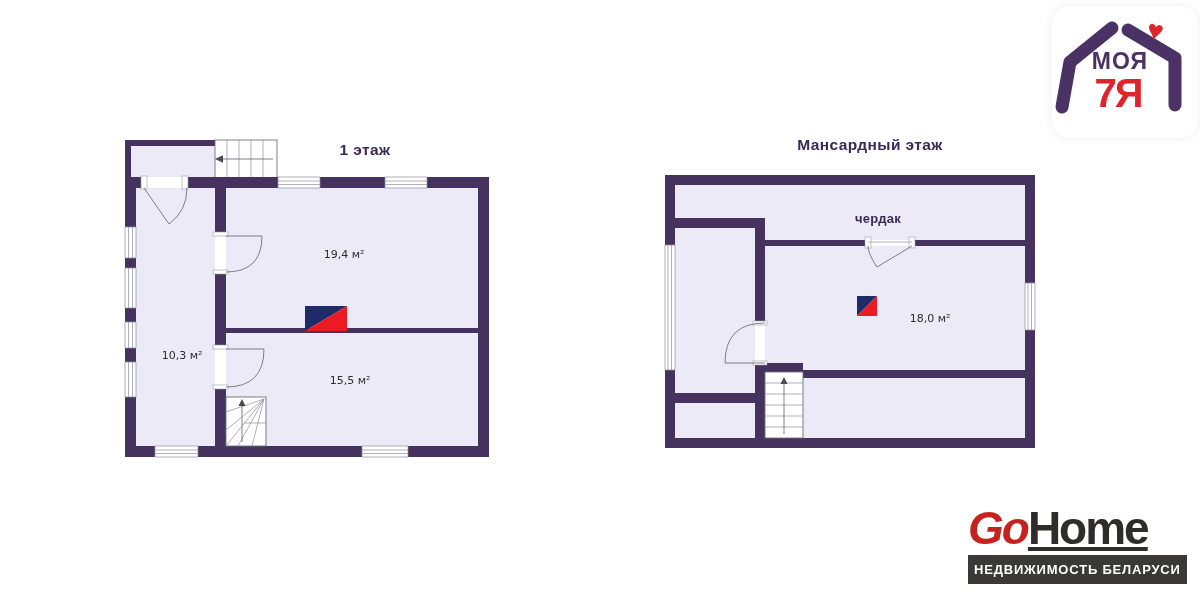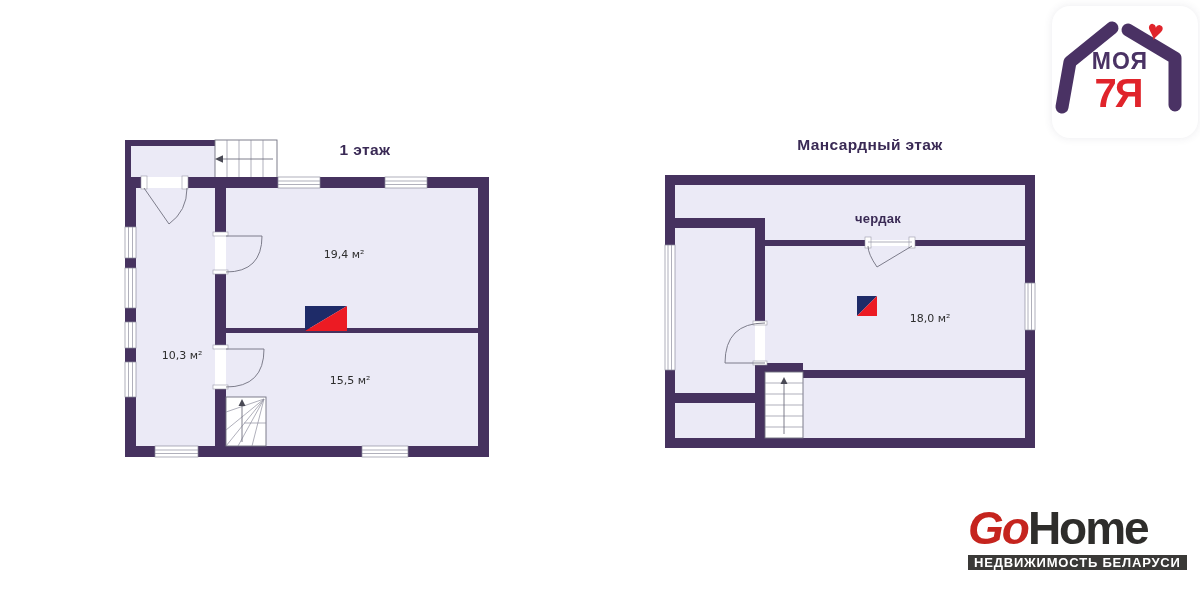--- a/index.html
+++ b/index.html
@@ -23,24 +23,24 @@
   .arrowhead{fill:#4a4a55;}
   
   .moya-card{position:absolute;left:1052px;top:6px;width:146px;height:132px;
              border-radius:18px;background:#fff;box-shadow:0 0 8px rgba(60,60,90,.10);}
   .moya-card svg text{font-family:"Liberation Sans",sans-serif;}
   
   .gohome{position:absolute;left:968px;top:505px;}
   .gohome-word{font-weight:700;font-size:46px;line-height:1;letter-spacing:-2px;
                font-family:"Liberation Sans",sans-serif;}
   .gohome-word .go{color:var(--brand-red);font-style:italic;}
-  .gohome-word .home{color:var(--brand-dark);}
+  .gohome-word .home{color:var(--brand-dark);text-decoration:underline;}
   .gohome-bar{margin-top:4px;background:var(--brand-bar);color:#fff;
               font-weight:700;font-size:13px;letter-spacing:.8px;
-              padding:0 6px;width:fit-content;
+              padding:7px 6px;width:fit-content;
               font-family:"Liberation Sans",sans-serif;}
 </style>
 </head>
 <body>
 
 <div class="canvas">
 
   <svg width="1200" height="597" viewBox="0 0 1200 597">
 
     <g>

